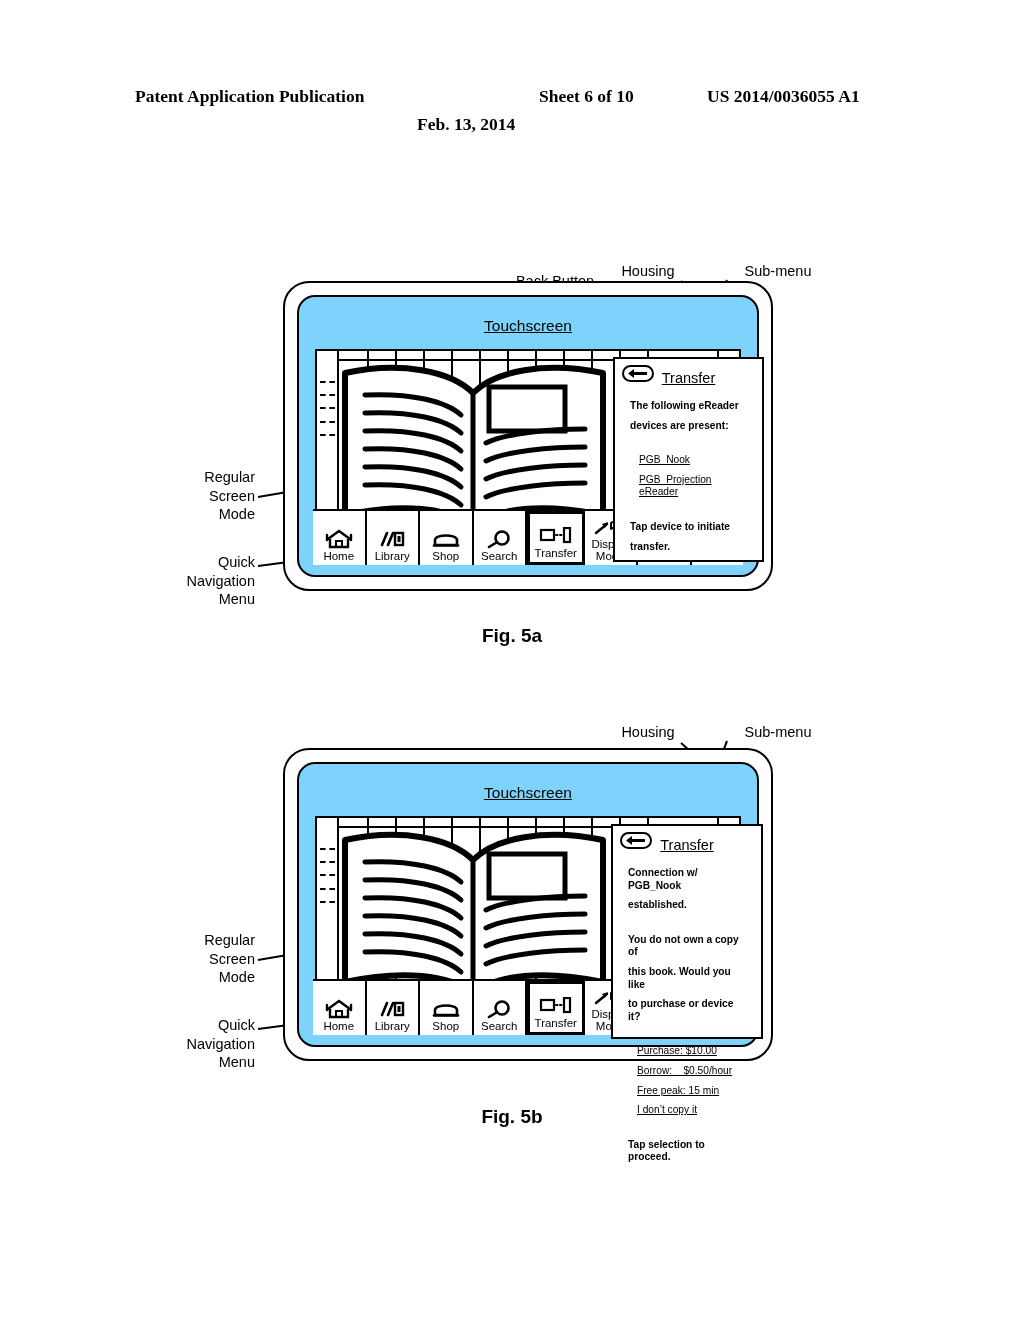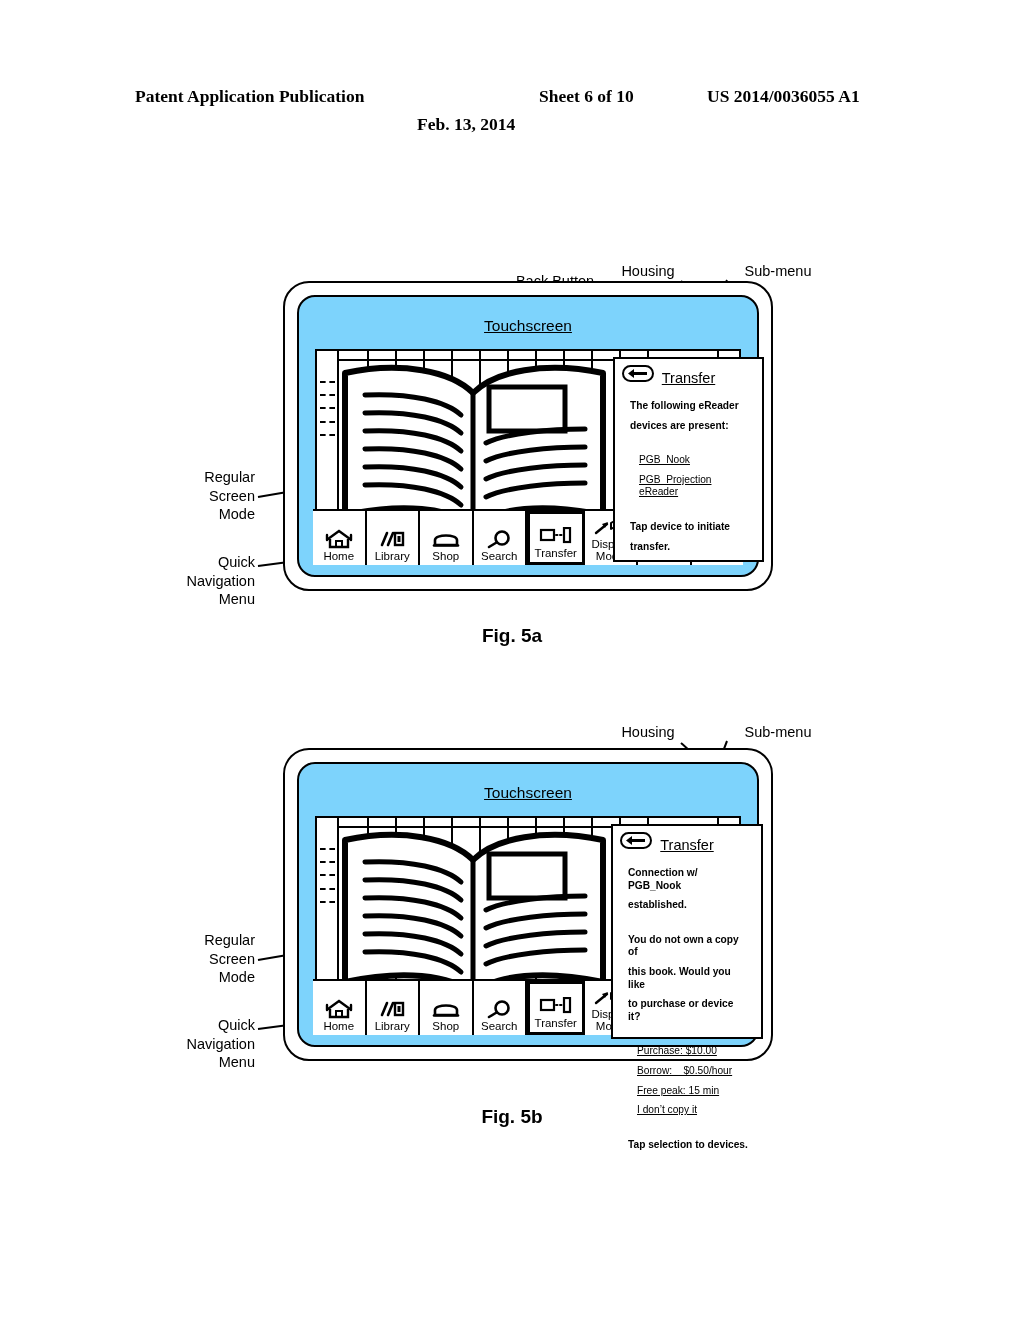--- a/index.html
+++ b/index.html
@@ -591,21 +591,21 @@
           <div class="gap-sm"></div>
           <p class="bold">You do not own a copy of</p>
           <p class="bold">this book.  Would you like</p>
           <p class="bold">to purchase or device it?</p>
           <div class="gap-sm"></div>
           <p class="reg indent price-row">Purchase: $10.00</p>
           <p class="reg indent price-row">Borrow:    $0.50/hour</p>
           <p class="reg indent price-row">Free peak: 15 min</p>
           <p class="reg indent price-row">I don’t copy it</p>
           <div class="gap-sm"></div>
-          <p class="bold">Tap selection to devices.</p>
+          <p class="bold">Tap selection to proceed.</p>
         </div>
       </div>
 
       <div class="navmenu">
 
         <div class="nav-item">
           <span class="nav-icon">
             <svg width="28" height="20" viewBox="0 0 28 20">
               <path d="M3 10 L14 2 L25 10" stroke="#000" stroke-width="2.4" fill="none" stroke-linecap="round"></path>
               <path d="M5 10 L5 18 L23 18 L23 10" stroke="#000" stroke-width="2.4" fill="none"></path>

